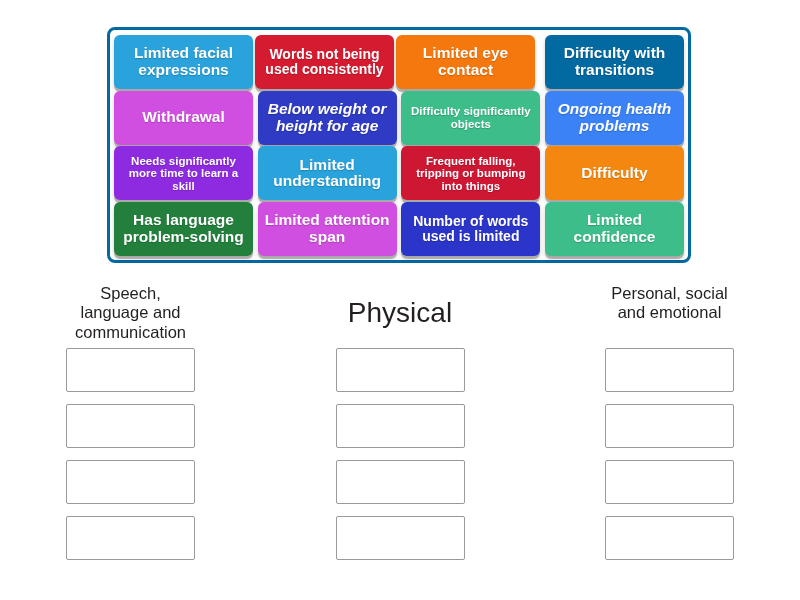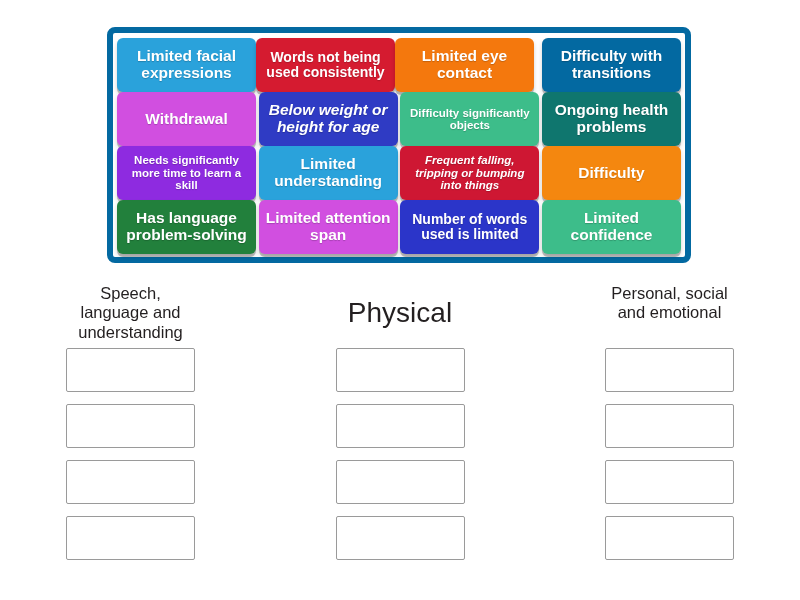--- a/index.html
+++ b/index.html
@@ -11,21 +11,21 @@
     overflow: hidden;
   }
   #root { position: relative; width: 800px; height: 600px; background: #fff; }
 
   
   #tile-tray {
     position: absolute;
     left: 107px; top: 27px;
     width: 584px; height: 236px;
     background: #ffffff;
-    border: 6px solid #0369a1;
+    border: 3px solid #0369a1;
     border-radius: 8px;
     padding: 5px 4px 4px 4px;
     display: flex;
     flex-direction: column;
     justify-content: space-between;
   }
   .tile-row {
     display: flex;
     flex-direction: row;
     justify-content: space-between;
@@ -108,41 +108,41 @@
       <div class="tile-row">
         <div class="tile s-lg" style="background: rgb(42, 162, 219);">Limited facial expressions</div>
         <div class="tile s-md" style="background: rgb(213, 27, 48);">Words not being used consistently</div>
         <div class="tile s-lg" style="background: rgb(244, 120, 13);">Limited eye contact</div>
         <div class="tile s-lg" style="background: #0369a1; margin-left: 8px;">Difficulty with transitions</div>
       </div>
       <div class="tile-row">
         <div class="tile s-lg" style="background: rgb(209, 79, 224);">Withdrawal</div>
         <div class="tile s-lg" style="background: rgb(47, 59, 196); font-style: italic;">Below weight or height for age</div>
         <div class="tile s-sm" style="background: rgb(61, 189, 138);">Difficulty significantly objects</div>
-        <div class="tile s-lg" style="background: #0f766e;">Ongoing health problems</div>
+        <div class="tile s-lg" style="background: #3b82f6; font-style: italic;">Ongoing health problems</div>
       </div>
       <div class="tile-row">
         <div class="tile s-sm" style="background: rgb(142, 43, 224);">Needs significantly more time to learn a skill</div>
         <div class="tile s-lg" style="background: rgb(42, 162, 219);">Limited understanding</div>
-        <div class="tile s-sm" style="background: rgb(206, 23, 51); font-style: italic;">Frequent falling, tripping or bumping into things</div>
+        <div class="tile s-sm" style="background: rgb(206, 23, 51);">Frequent falling, tripping or bumping into things</div>
         <div class="tile s-lg" style="background: rgb(244, 135, 15);">Difficulty</div>
       </div>
       <div class="tile-row">
         <div class="tile s-lg" style="background: rgb(34, 128, 60);">Has language problem-solving</div>
         <div class="tile s-lg" style="background: rgb(209, 79, 224);">Limited attention span</div>
         <div class="tile s-md" style="background: rgb(43, 53, 201);">Number of words used is limited</div>
         <div class="tile s-lg" style="background: rgb(61, 189, 138);">Limited confidence</div>
       </div>
     </div>
 
   <div id="columns">
       <div class="column">
         <div class="col-head small">Speech,
 language and
-understanding</div>
+communication</div>
         <div class="dropzones">
           <div class="dropzone"></div>
           <div class="dropzone"></div>
           <div class="dropzone"></div>
           <div class="dropzone"></div>
         </div>
       </div>
       <div class="column">
         <div class="col-head big">Physical</div>
         <div class="dropzones">

